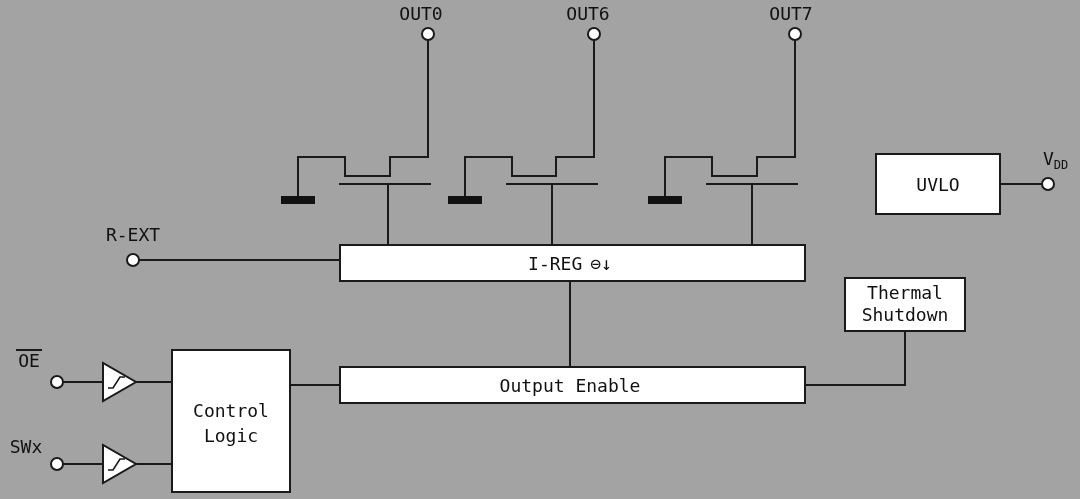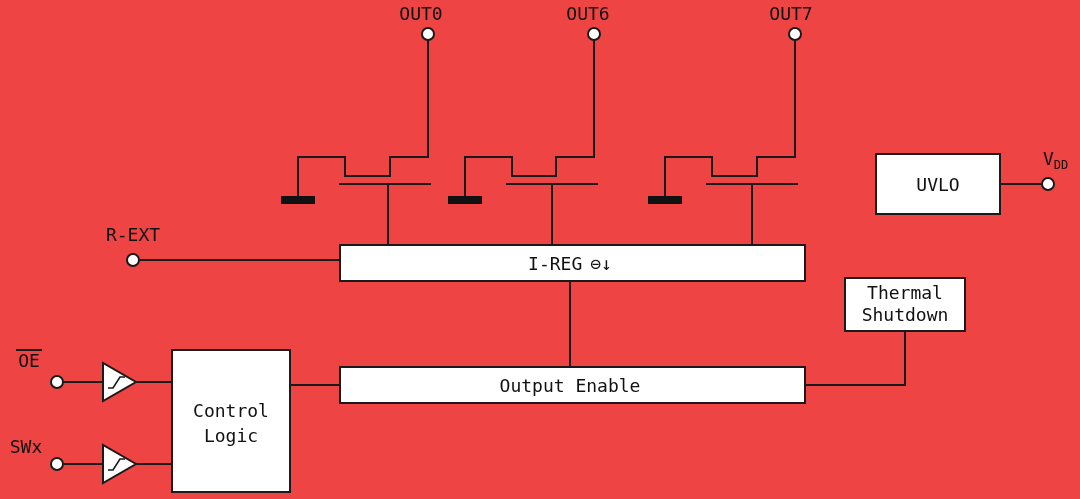--- a/index.html
+++ b/index.html
@@ -1,17 +1,17 @@
 <!DOCTYPE html>
 <html><head>
 <meta charset="utf-8">
 <style>
   html,body { margin:0; padding:0; background:#ffffff; }
   .stage {
-    position:relative; width:1080px; height:499px; background:#ef4444;
+    position:relative; width:1080px; height:499px; background:#a3a3a3;
     font-family:"DejaVu Sans Mono", monospace;
   }
   svg { display:block; }
   .wire { fill:none; stroke:#1a1a1a; stroke-width:2; stroke-linecap:square; }
   .box  { fill:#ffffff; stroke:#1a1a1a; stroke-width:2; }
   .term { fill:#ffffff; stroke:#1a1a1a; stroke-width:2; }
   .bar  { fill:#111111; stroke:none; }
   .buf  { fill:#ffffff; stroke:#1a1a1a; stroke-width:2; stroke-linejoin:miter; }
   .hys  { fill:none; stroke:#1a1a1a; stroke-width:1.6; }
   .lbl  { font:18px "DejaVu Sans Mono", monospace; fill:#111111; }

